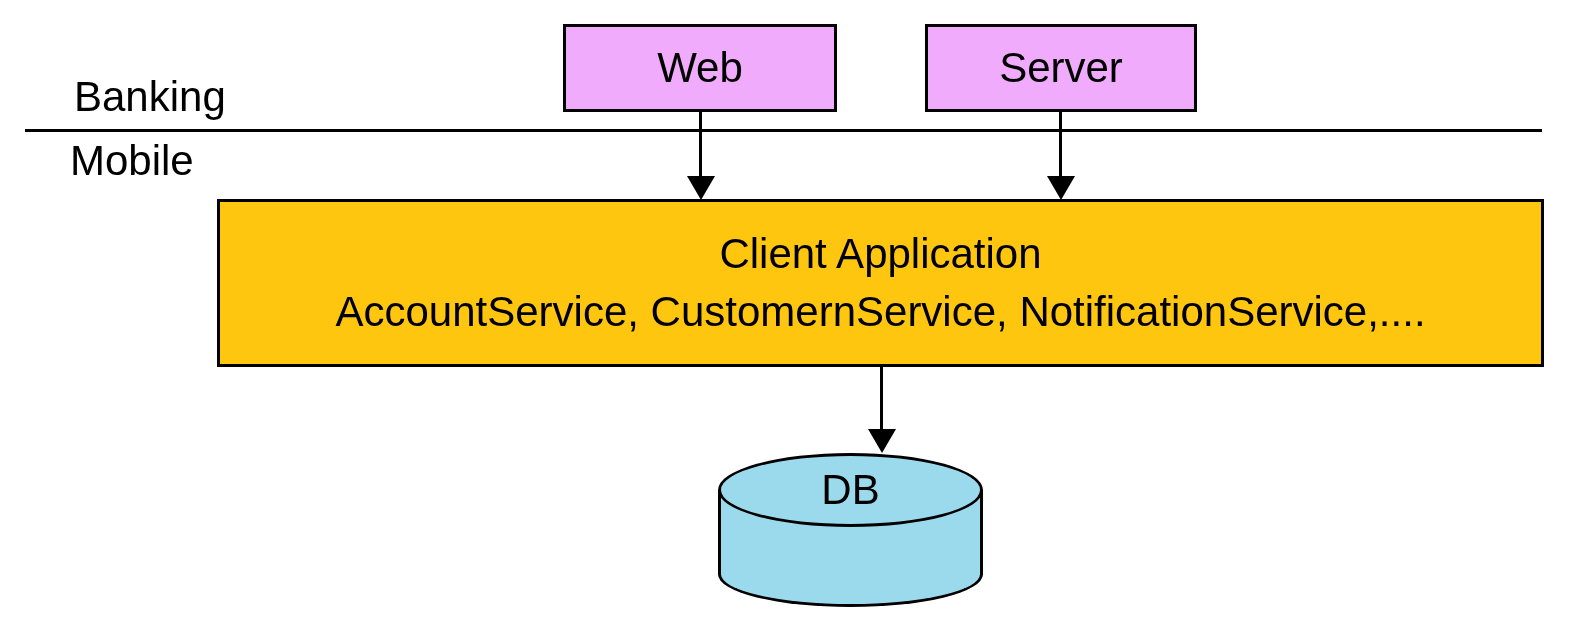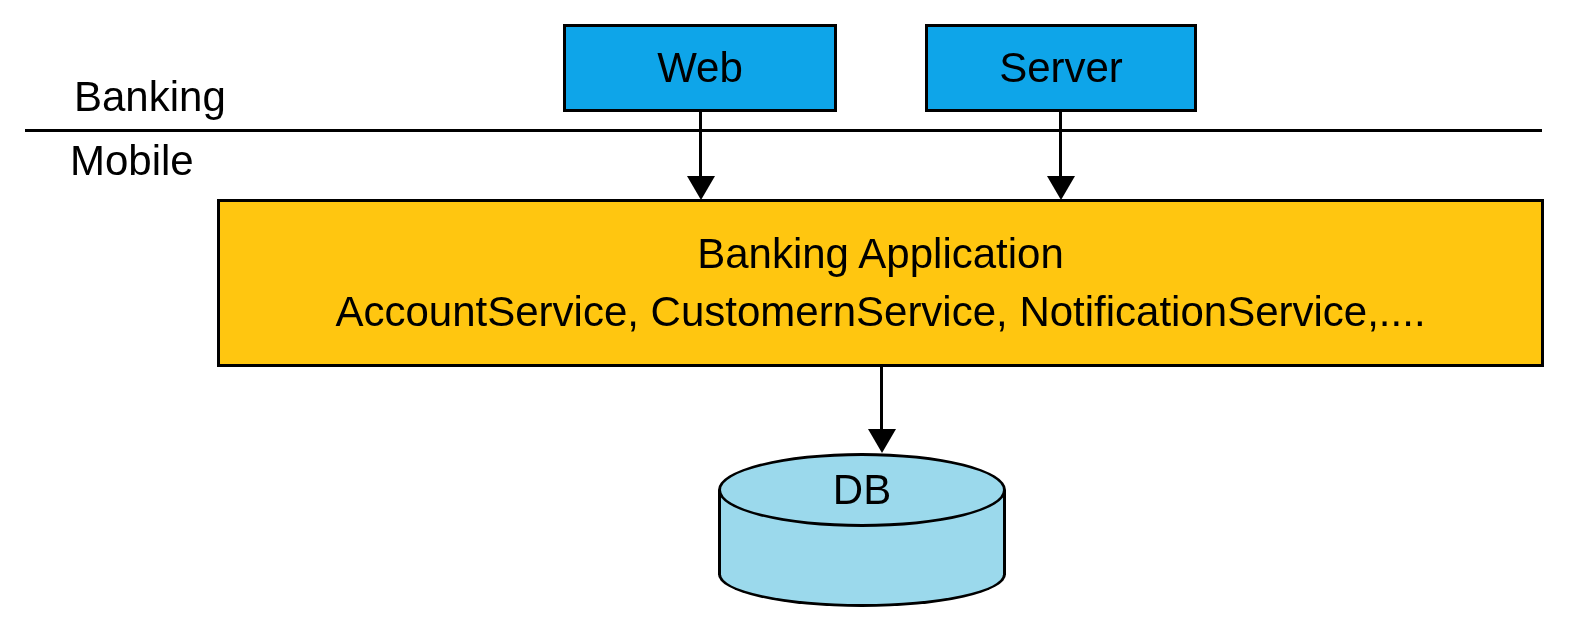--- a/index.html
+++ b/index.html
@@ -37,21 +37,21 @@
     top: 129px;
     width: 1517px;
     height: 3px;
     background: #000000;
   }
 
   
   .client-box {
     position: absolute;
     box-sizing: border-box;
-    background: #0ea5e9;
+    background: #f0abfc;
     border: 3px solid #000000;
     display: flex;
     align-items: center;
     justify-content: center;
   }
   .client-box span {
     font-size: 42px;
     line-height: 1;
     color: #000000;
     white-space: nowrap;
@@ -106,21 +106,21 @@
     color: #000000;
     white-space: nowrap;
     margin-top: 10px;
   }
 
   
   #db-shape {
     position: absolute;
     left: 718px;
     top: 453px;
-    width: 288px;
+    width: 265px;
     height: 154px;
   }
   #db-body {
     position: absolute;
     left: 0;
     top: 37px;
     width: 100%;
     height: 117px;
     box-sizing: border-box;
     border-left: 3px solid #000000;
@@ -170,21 +170,21 @@
     <span>Server</span>
   </div>
 
   <div class="arrow-line" id="web-arrow-line"></div>
   <div class="arrow-head" id="web-arrow-head"></div>
 
   <div class="arrow-line" id="mobile-arrow-line"></div>
   <div class="arrow-head" id="mobile-arrow-head"></div>
 
   <div id="app-box" style="background: rgb(255, 198, 16);">
-    <div id="app-title">Banking Application</div>
+    <div id="app-title">Client Application</div>
     <div id="app-services">AccountService, CustomernService, NotificationService,....</div>
   </div>
 
   <div class="arrow-line" id="db-arrow-line"></div>
   <div class="arrow-head" id="db-arrow-head"></div>
 
   <div id="db-shape">
     <div id="db-body" style="background: rgb(155, 217, 236);"></div>
     <div id="db-top" style="background: rgb(155, 217, 236);"></div>
     <div id="db-label">DB</div>

